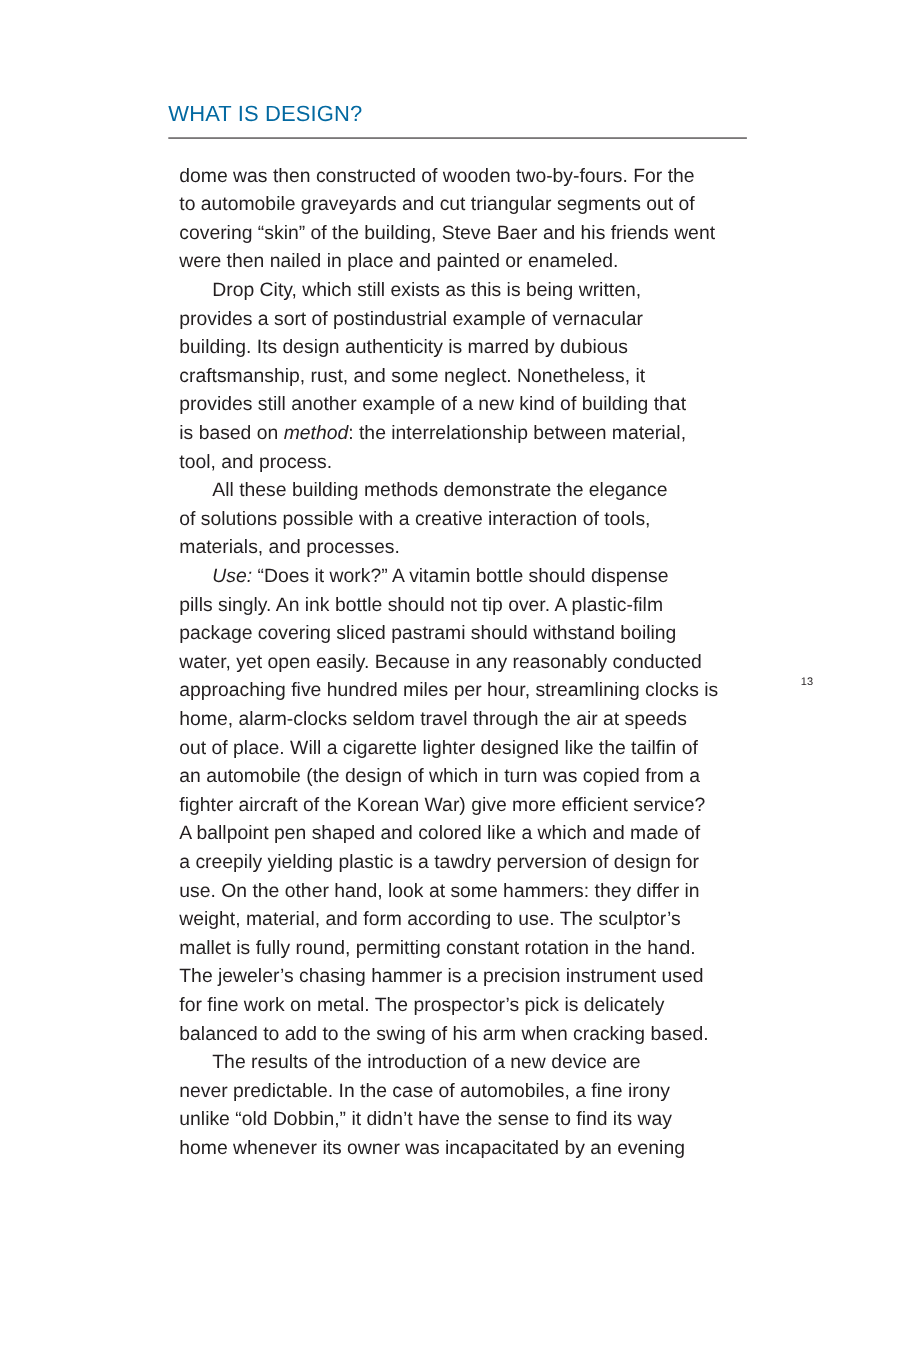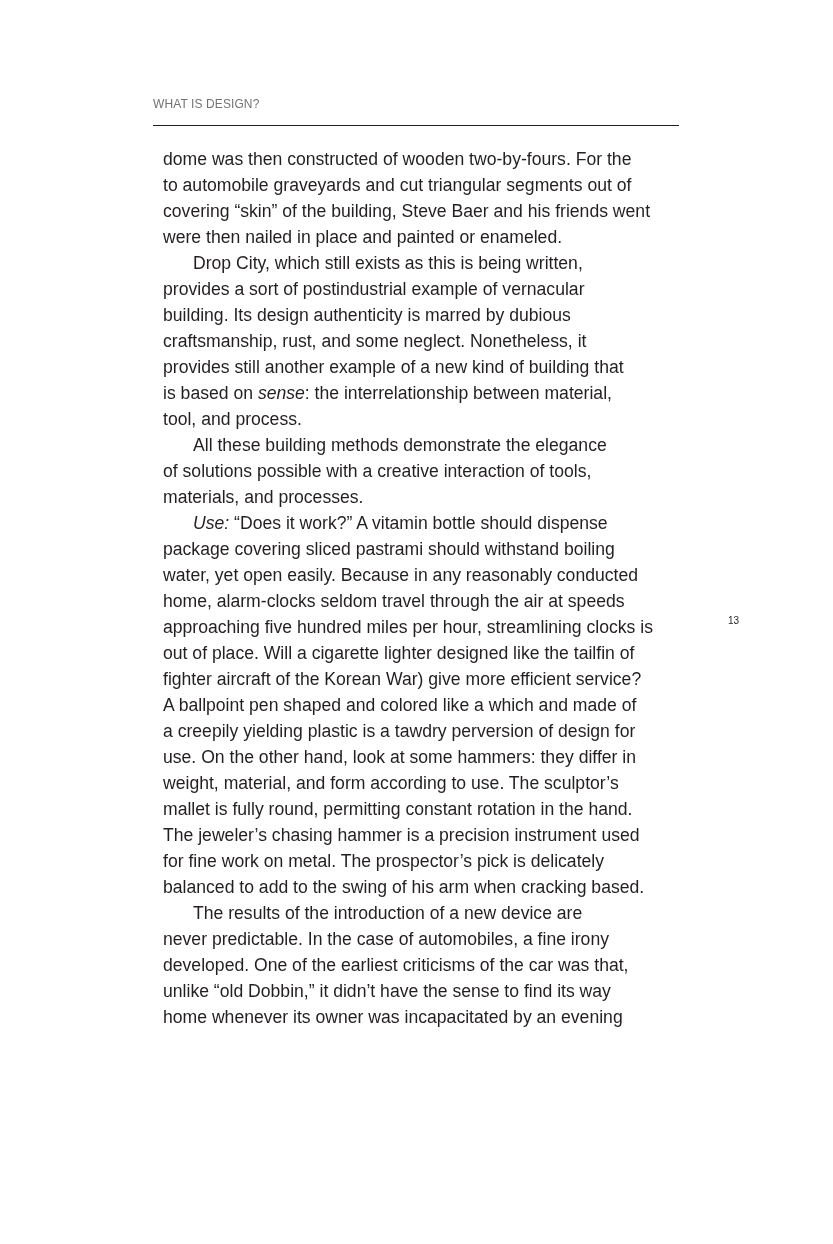--- a/index.html
+++ b/index.html
@@ -12,24 +12,24 @@
       height: 1244px;
       position: relative;
       overflow: hidden;
       font-family: "Liberation Sans", sans-serif;
       color: #231f20;
     }
     .running-head {
       position: absolute;
       left: 153px;
       top: 95px;
-      font-size: 12px;
+      font-size: 20px;
       letter-spacing: 0.1px;
       line-height: 18px;
-      color: #737373;
+      color: #0369a1;
     }
     .head-rule {
       position: absolute;
       left: 153px;
       top: 125px;
       width: 526px;
       height: 0;
       border-top: 1.2px solid #231f20;
     }
     .body-text {
@@ -66,40 +66,41 @@
 <div class="body-text">
   <span class="line">dome was then constructed of wooden two-by-fours. For the</span>
   <span class="line">to automobile graveyards and cut triangular segments out of</span>
   <span class="line">covering “skin” of the building, Steve Baer and his friends went</span>
   <span class="line">were then nailed in place and painted or enameled.</span>
   <span class="line indent">Drop City, which still exists as this is being written,</span>
   <span class="line">provides a sort of postindustrial example of vernacular</span>
   <span class="line">building. Its design authenticity is marred by dubious</span>
   <span class="line">craftsmanship, rust, and some neglect. Nonetheless, it</span>
   <span class="line">provides still another example of a new kind of building that</span>
-  <span class="line"><span>is based on </span><em>sense</em><span>: the interrelationship between material,</span></span>
+  <span class="line"><span>is based on </span><em>method</em><span>: the interrelationship between material,</span></span>
   <span class="line">tool, and process.</span>
   <span class="line indent">All these building methods demonstrate the elegance</span>
   <span class="line">of solutions possible with a creative interaction of tools,</span>
   <span class="line">materials, and processes.</span>
   <span class="line indent"><em>Use:</em><span> “Does it work?” A vitamin bottle should dispense</span></span>
+  <span class="line">pills singly. An ink bottle should not tip over. A plastic-film</span>
   <span class="line">package covering sliced pastrami should withstand boiling</span>
   <span class="line">water, yet open easily. Because in any reasonably conducted</span>
+  <span class="line">approaching five hundred miles per hour, streamlining clocks is</span>
   <span class="line">home, alarm-clocks seldom travel through the air at speeds</span>
-  <span class="line">approaching five hundred miles per hour, streamlining clocks is</span>
   <span class="line">out of place. Will a cigarette lighter designed like the tailfin of</span>
+  <span class="line">an automobile (the design of which in turn was copied from a</span>
   <span class="line">fighter aircraft of the Korean War) give more efficient service?</span>
   <span class="line">A ballpoint pen shaped and colored like a which and made of</span>
   <span class="line">a creepily yielding plastic is a tawdry perversion of design for</span>
   <span class="line">use. On the other hand, look at some hammers: they differ in</span>
   <span class="line">weight, material, and form according to use. The sculptor’s</span>
   <span class="line">mallet is fully round, permitting constant rotation in the hand.</span>
   <span class="line">The jeweler’s chasing hammer is a precision instrument used</span>
   <span class="line">for fine work on metal. The prospector’s pick is delicately</span>
   <span class="line">balanced to add to the swing of his arm when cracking based.</span>
   <span class="line indent">The results of the introduction of a new device are</span>
   <span class="line">never predictable. In the case of automobiles, a fine irony</span>
-  <span class="line">developed. One of the earliest criticisms of the car was that,</span>
   <span class="line">unlike “old Dobbin,” it didn’t have the sense to find its way</span>
   <span class="line">home whenever its owner was incapacitated by an evening</span>
 </div>
 
 <div class="page-number">13</div>
 
 </body></html>

